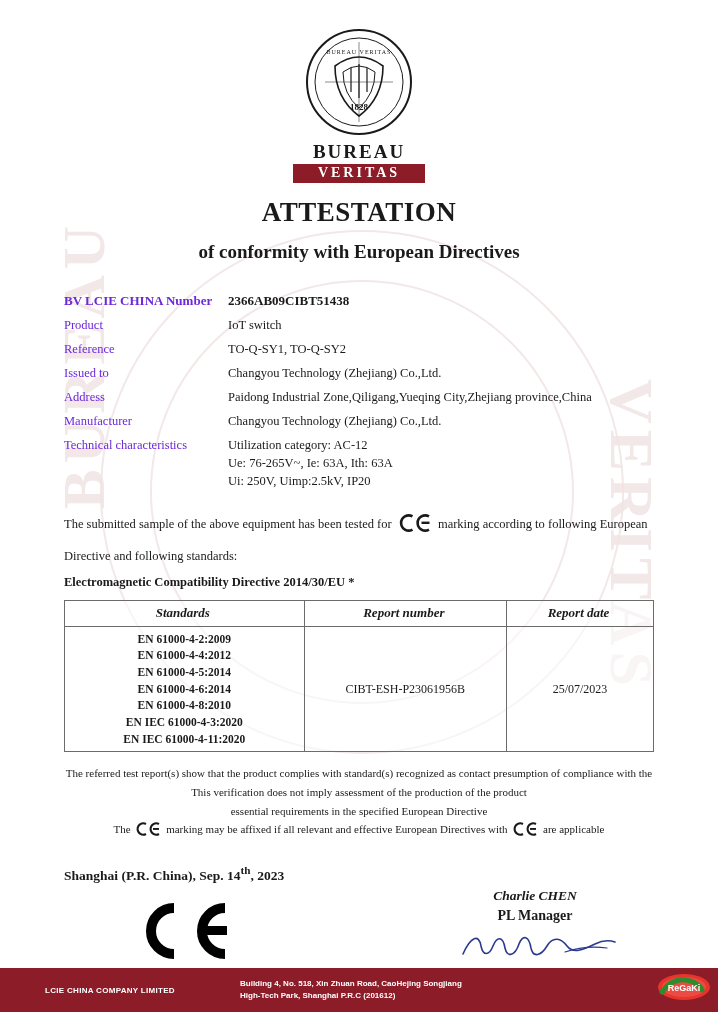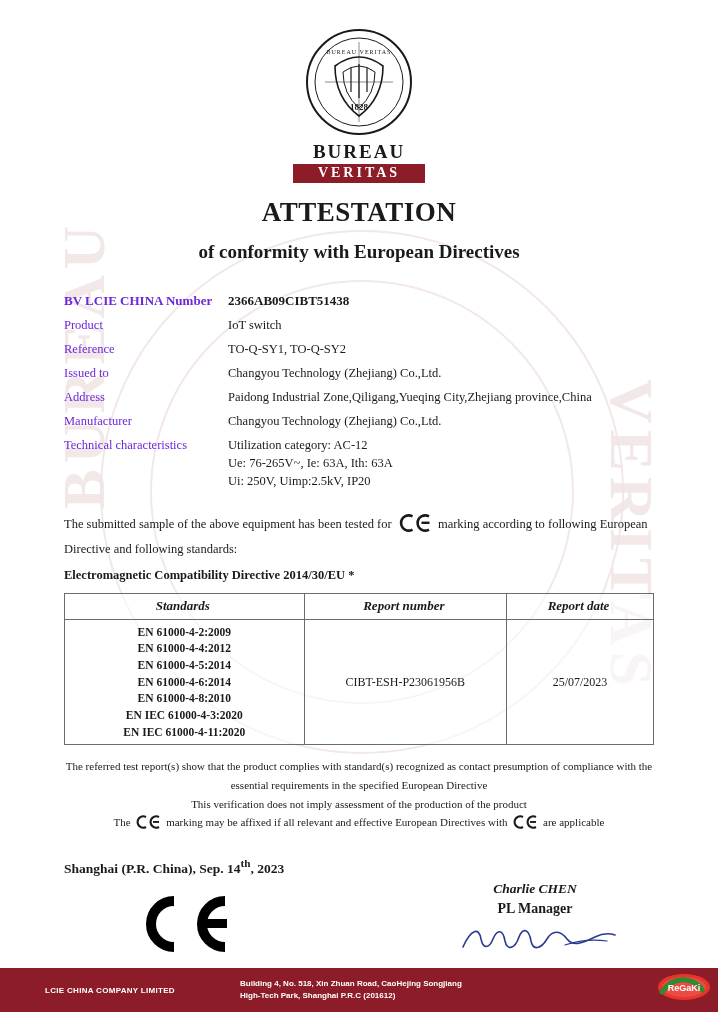--- a/index.html
+++ b/index.html
@@ -362,21 +362,21 @@
     <span>The submitted sample of the above equipment has been tested for</span>
     <span class="ce-inline">
       <svg width="34" height="18" viewBox="0 0 34 18">
         <path d="M14.5 2.4 A7.6 7.6 0 1 0 14.5 15.6" fill="none" stroke="#1a1a1a" stroke-width="2.6"></path>
         <path d="M31 2.4 A7.6 7.6 0 1 0 31 15.6" fill="none" stroke="#1a1a1a" stroke-width="2.6"></path>
         <rect x="23.5" y="7.6" width="8" height="2.4" fill="#1a1a1a"></rect>
       </svg>
     </span>
     <span>marking according to following European</span>
   </div>
-  <div class="statement" style="margin-top:2px">
+  <div class="statement" style="margin-top:9px">
     <span>Directive and following standards:</span>
   </div>
   <div class="directive">Electromagnetic Compatibility Directive 2014/30/EU *</div>
 
   <table class="std-table">
     <thead>
       <tr>
         <th style="width:238px">Standards</th>
         <th style="width:200px">Report number</th>
         <th style="width:144px">Report date</th>
@@ -394,22 +394,22 @@
           <div class="std-list">EN IEC 61000-4-11:2020</div>
         </td>
         <td>CIBT-ESH-P23061956B</td>
         <td>25/07/2023</td>
       </tr>
     </tbody>
   </table>
 
   <div class="notes">
     <div>The referred test report(s) show that the product complies with standard(s) recognized as contact presumption of compliance with the</div>
+    <div>This verification does not imply assessment of the production of the product</div>
     <div>essential requirements in the specified European Directive</div>
-    <div>This verification does not imply assessment of the production of the product</div>
     <div>
       <span>The</span>
       <span class="ce-small">
         <svg width="26" height="14" viewBox="0 0 26 14">
           <path d="M11 2 A5.7 5.7 0 1 0 11 12" fill="none" stroke="#1a1a1a" stroke-width="2"></path>
           <path d="M24 2 A5.7 5.7 0 1 0 24 12" fill="none" stroke="#1a1a1a" stroke-width="2"></path>
           <rect x="18" y="6" width="6" height="1.9" fill="#1a1a1a"></rect>
         </svg>
       </span>
       <span>marking may be affixed if all relevant and effective European Directives with</span>

